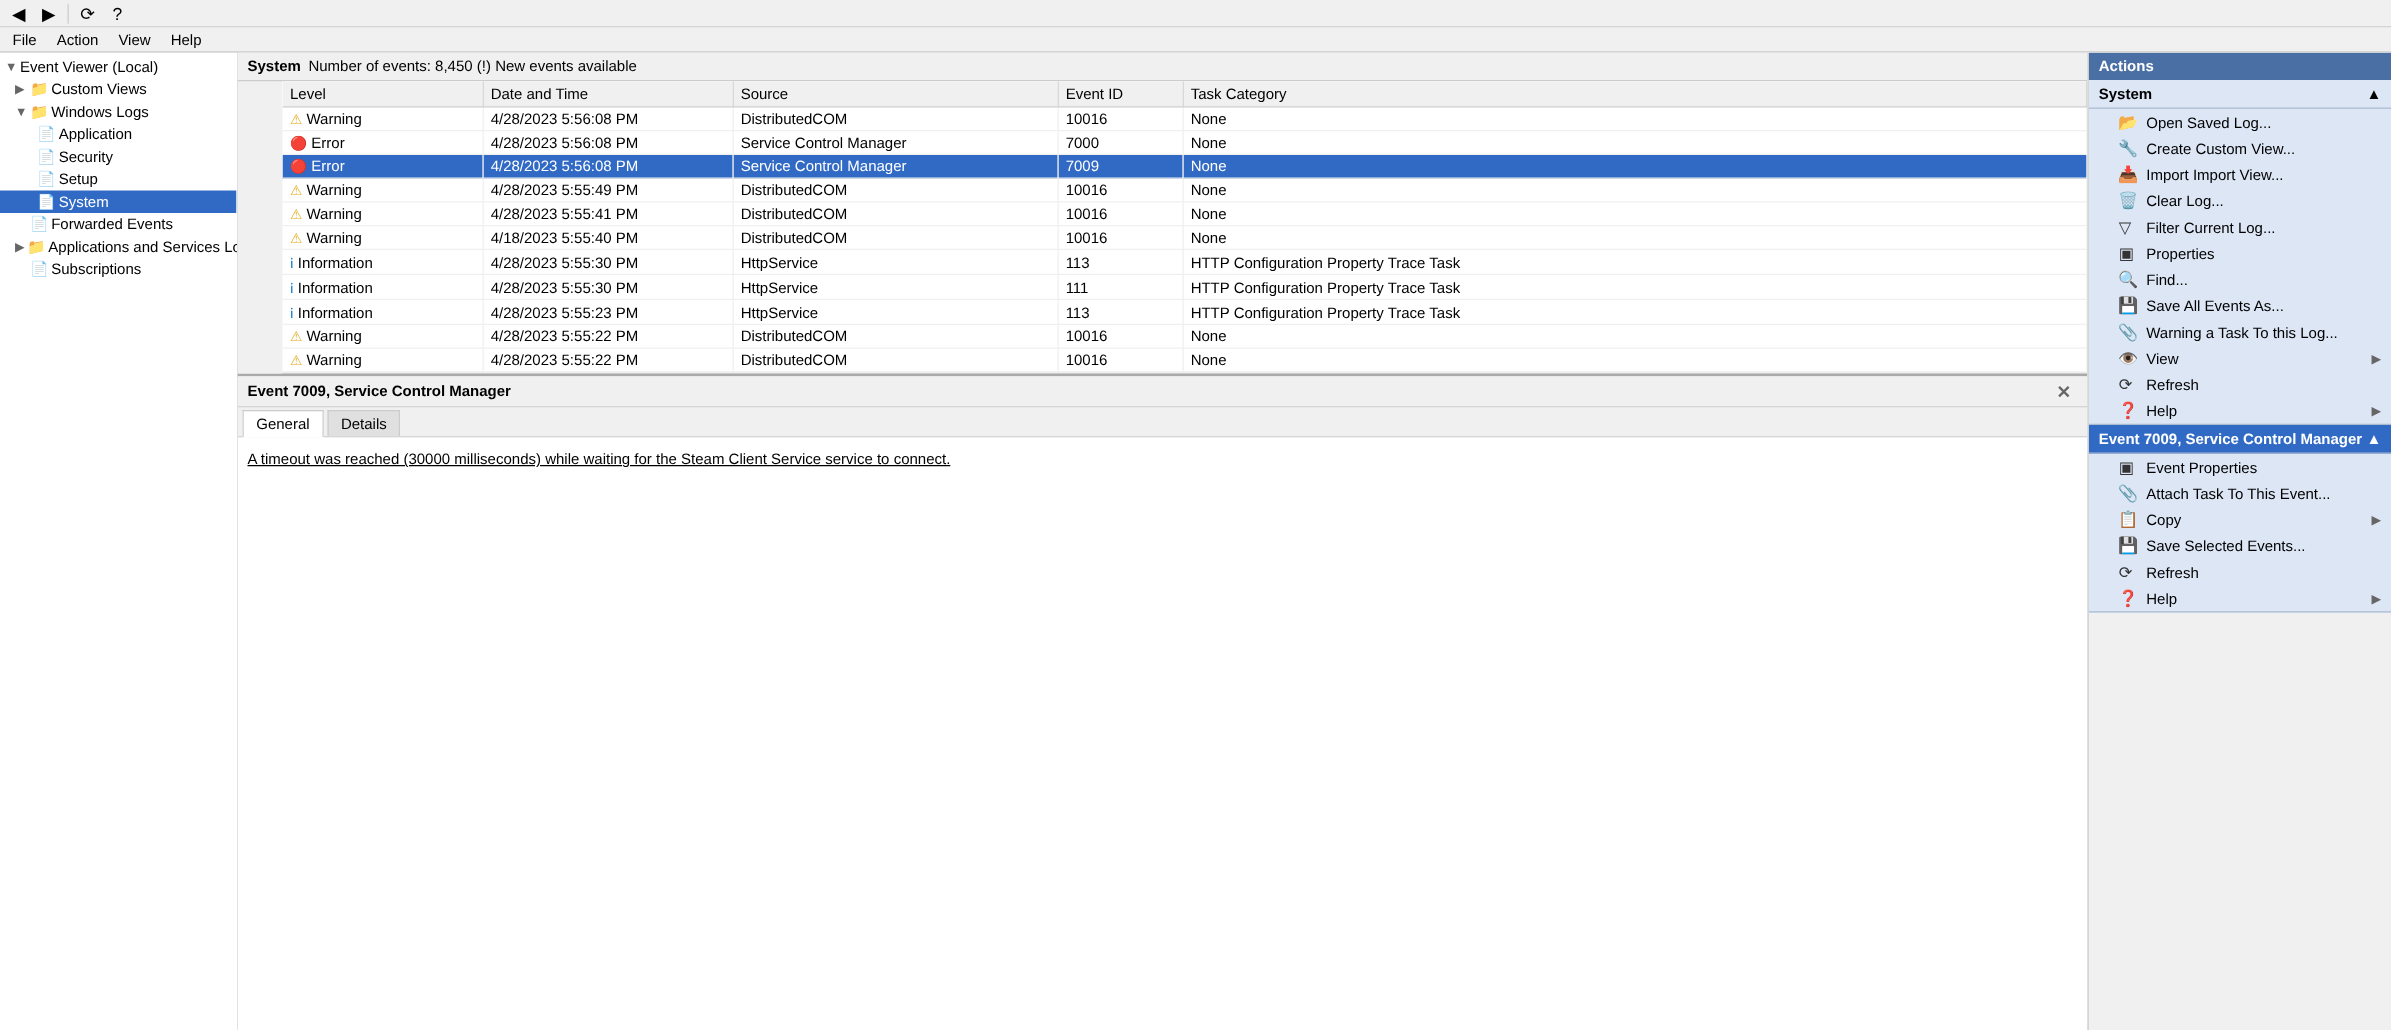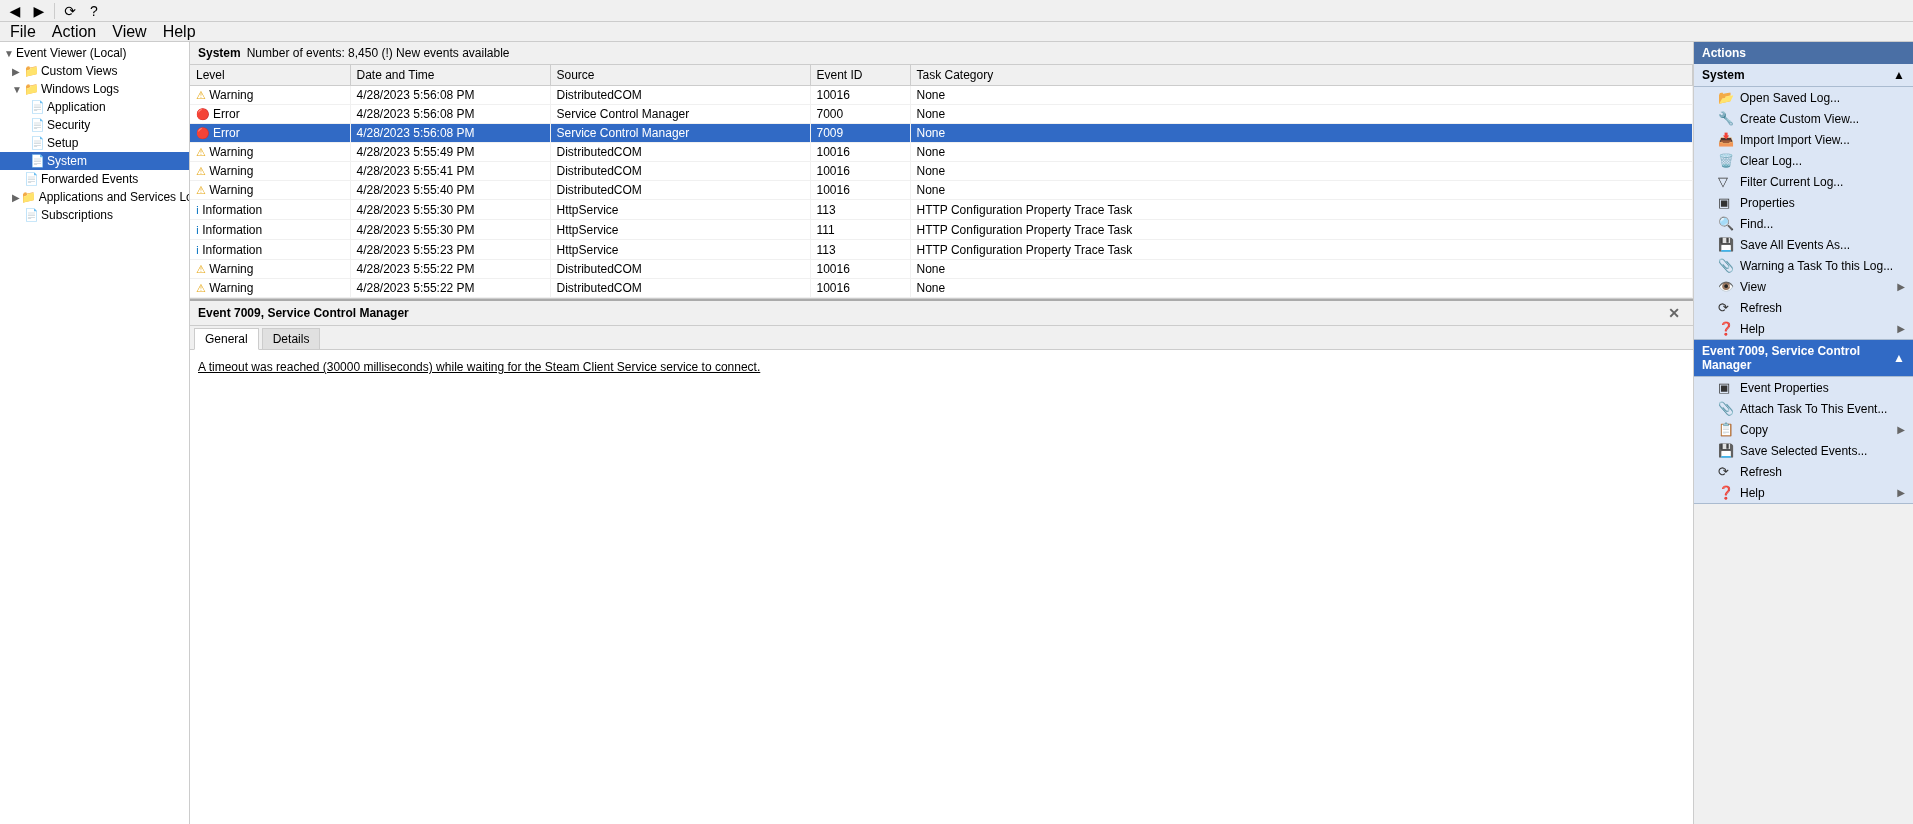--- a/index.html
+++ b/index.html
@@ -5,41 +5,41 @@
     * { box-sizing: border-box; margin: 0; padding: 0; }
     body { font-family: 'Segoe UI', Tahoma, sans-serif; font-size: 12px; background: #f0f0f0; overflow: hidden; width: 1913px; height: 824px; display: flex; flex-direction: column; }
 
     
     #toolbar { height: 22px; background: #f0f0f0; border-bottom: 1px solid #ccc; display: flex; align-items: center; padding: 2px 4px; gap: 2px; }
     #toolbar .tb-btn { width: 22px; height: 20px; border: 1px solid transparent; background: transparent; cursor: pointer; display: flex; align-items: center; justify-content: center; font-size: 14px; }
     #toolbar .sep { width: 1px; height: 16px; background: #ccc; margin: 0 2px; }
 
     
     #menubar { height: 20px; background: #f0f0f0; border-bottom: 1px solid #ccc; display: flex; align-items: center; padding: 0 2px; }
-    #menubar .menu-item { padding: 2px 8px; cursor: pointer; font-size: 16px; text-align: center; }
+    #menubar .menu-item { padding: 2px 8px; cursor: pointer; font-size: 12px; text-align: center; }
 
     
     #main { display: flex; flex: 1; overflow: hidden; }
 
     
     #sidebar { width: 190px; background: white; border-right: 1px solid #ccc; overflow-y: auto; padding: 2px 0; }
     .tree-item { padding: 2px 4px; cursor: pointer; white-space: nowrap; display: flex; align-items: center; gap: 2px; font-size: 12px; }
     .tree-item.selected { background: #316ac5; color: white; }
     .tree-item .indent1 { margin-left: 8px; }
     .tree-item .indent3 { margin-left: 24px; }
     .expand-icon { font-size: 10px; color: #666; width: 10px; }
 
     
     #content { flex: 1; display: flex; flex-direction: column; overflow: hidden; }
 
     
     #log-header { background: #f0f0f0; border-bottom: 1px solid #ccc; padding: 4px 8px; display: flex; align-items: center; gap: 6px; font-size: 12px; font-weight: bold; }
 
     
-    #events-section { flex: 0 0 200px; display: flex; flex-direction: column; border-bottom: 1px solid #ccc; }
+    #events-section { flex: 0 0 200px; display: flex; flex-direction: column; border-bottom: 1px solid #ccc; margin-left: 36px; }
     #events-table-container { flex: 1; overflow-y: auto; overflow-x: hidden; background: white; }
     table { width: 100%; border-collapse: collapse; }
     thead th { background: #f0f0f0; border-bottom: 1px solid #ccc; border-right: 1px solid #ccc; padding: 3px 6px; text-align: left; font-weight: normal; font-size: 12px; position: sticky; top: 0; cursor: pointer; }
     tbody tr { cursor: pointer; }
     tbody tr.selected { background: #316ac5; color: white; }
     tbody td { border-bottom: 1px solid #f0f0f0; border-right: 1px solid #f0f0f0; padding: 2px 6px; font-size: 12px; white-space: nowrap; }
     .level-warning { color: #e6a817; font-size: 11px; }
     .level-error { color: #cc0000; font-size: 11px; }
     .level-info { color: #0070c0; font-size: 11px; }
     tbody tr.selected .level-warning,
@@ -50,21 +50,21 @@
     #detail-section { flex: 1; display: flex; flex-direction: column; overflow: hidden; border-top: 2px solid #aaa; }
     #detail-header { background: #f0f0f0; border-bottom: 1px solid #ccc; padding: 3px 8px; display: flex; align-items: center; justify-content: space-between; font-size: 12px; font-weight: bold; }
     #detail-close { cursor: pointer; font-size: 14px; color: #666; border: 1px solid transparent; padding: 0 4px; }
     #detail-tabs { background: #f0f0f0; border-bottom: 1px solid #ccc; display: flex; padding: 2px 4px 0; gap: 3px; }
     .detail-tab { padding: 3px 10px; border: 1px solid #ccc; border-bottom: none; cursor: pointer; background: #e0e0e0; font-size: 12px; }
     .detail-tab.active { background: white; border-bottom: 1px solid white; margin-bottom: -1px; }
     #detail-content { flex: 1; overflow-y: auto; background: white; padding: 8px; text-decoration: underline; }
     #detail-text { font-size: 12px; line-height: 1.5; }
 
     
-    #actions-panel { width: 220px; background: #f0f0f0; border-left: 1px solid #ccc; display: flex; flex-direction: column; overflow-y: auto; }
+    #actions-panel { width: 243px; background: #f0f0f0; border-left: 1px solid #ccc; display: flex; flex-direction: column; overflow-y: auto; }
     .actions-header { background: #4a6fa5; color: white; padding: 4px 8px; font-size: 12px; font-weight: bold; }
     .actions-section { background: #dce6f5; border-bottom: 1px solid #aabbd0; }
     .actions-section-header { padding: 4px 8px; font-size: 12px; font-weight: bold; display: flex; justify-content: space-between; align-items: center; cursor: pointer; border-bottom: 1px solid #aabbd0; }
     .actions-section-header.selected { background: #316ac5; color: white; }
     .action-item { padding: 3px 8px 3px 24px; display: flex; align-items: center; gap: 6px; cursor: pointer; font-size: 12px; }
     .action-item .action-icon { font-size: 13px; color: #333; width: 16px; }
     .action-item.has-submenu { justify-content: space-between; }
     .submenu-arrow { color: #666; font-size: 10px; }
   </style>
 </head>
@@ -189,21 +189,21 @@
     </tr>
               <tr>
       <td><span class="level-warning">⚠</span> Warning</td>
       <td>4/28/2023 5:55:41 PM</td>
       <td>DistributedCOM</td>
       <td>10016</td>
       <td>None</td>
     </tr>
               <tr>
       <td><span class="level-warning">⚠</span> Warning</td>
-      <td>4/28/2023 5:55:40 PM</td>
+      <td>4/18/2023 5:55:40 PM</td>
       <td>DistributedCOM</td>
       <td>10016</td>
       <td>None</td>
     </tr>
               <tr>
       <td><span class="level-info">ℹ</span> Information</td>
       <td>4/28/2023 5:55:30 PM</td>
       <td>HttpService</td>
       <td>113</td>
       <td>HTTP Configuration Property Trace Task</td>

